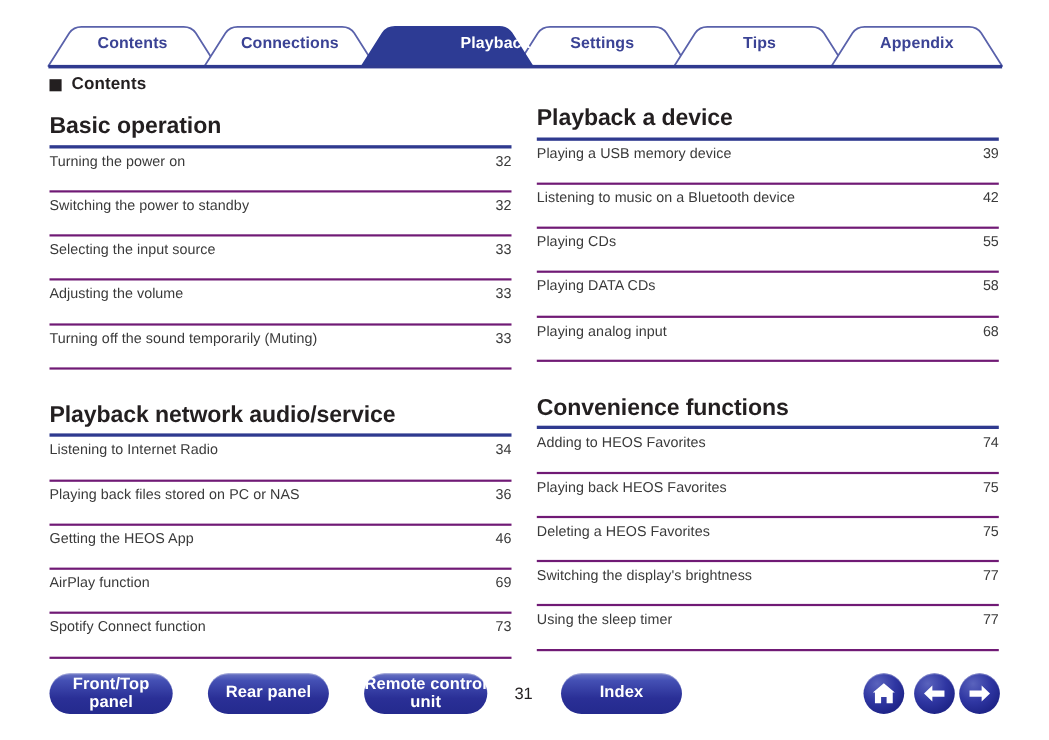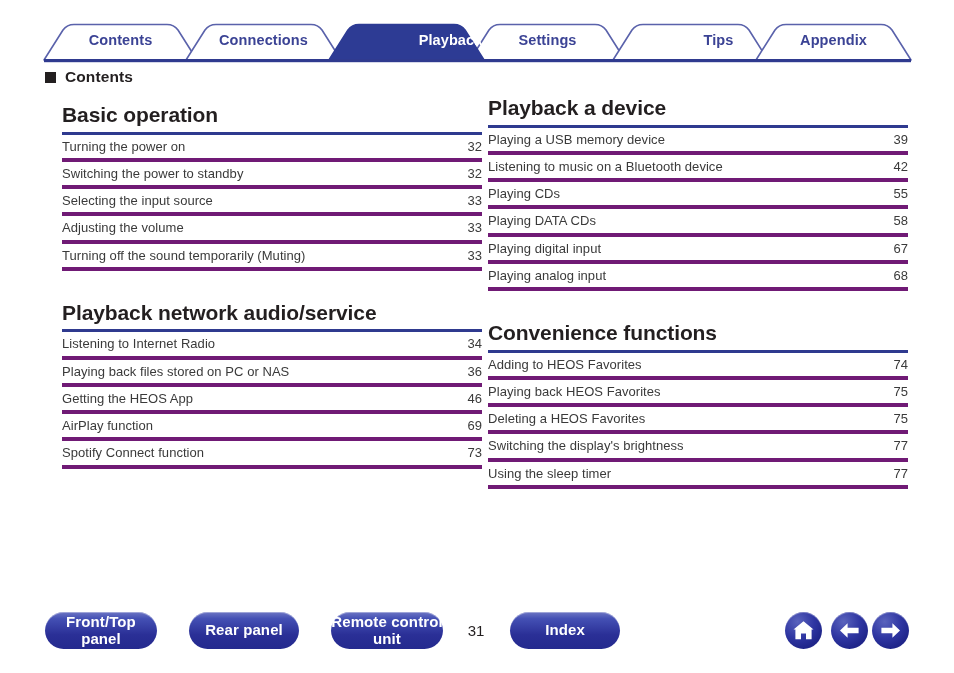--- a/index.html
+++ b/index.html
@@ -70,21 +70,21 @@
     color: #231f20;
     letter-spacing: 0.1px;
   }
 
   
   .col {
     position: absolute;
     top: 103px;
     width: 420px;
   }
-  #col-left  { left: 62px; }
+  #col-left  { left: 45px; }
   #col-right { left: 488px; }
 
   .section { margin-bottom: 26px; }
   .section:last-child { margin-bottom: 0; }
 
   .sec-title {
     font-size: 21px;
     font-weight: bold;
     color: #231f20;
     letter-spacing: -0.1px;
@@ -94,22 +94,22 @@
   .sec-rule {
     height: 3px;
     background: #2f3a8f;
     width: 100%;
   }
 
   .toc-row {
     display: flex;
     align-items: baseline;
     justify-content: space-between;
-    border-bottom: 4px solid #701a75;
-    padding: 4px 0 3px 0;
+    border-bottom: 2px solid #701a75;
+    padding: 4px 0 18px 0;
     cursor: pointer;
   }
   .toc-row .t {
     font-size: 13px;
     color: #3a3a3a;
     line-height: 1.25;
     letter-spacing: 0.05px;
   }
   .toc-row .p {
     font-size: 13px;
@@ -201,21 +201,21 @@
   <div class="tab-hit" style="left:186px; width:155px;"></div>
   <div class="tab-hit" style="left:329px; width:155px;"></div>
   <div class="tab-hit" style="left:470px; width:155px;"></div>
   <div class="tab-hit" style="left:613px; width:155px;"></div>
   <div class="tab-hit" style="left:756px; width:155px;"></div>
 
   <div class="tab-label" style="left:44px;  width:153px;">Contents</div>
   <div class="tab-label" style="left:186px; width:155px;">Connections</div>
   <div class="tab-label active" style="left:329px; width:155px;margin-left:44px;">Playback</div>
   <div class="tab-label" style="left:470px; width:155px;">Settings</div>
-  <div class="tab-label" style="left:613px; width:155px;padding-left:28px;">Tips</div>
+  <div class="tab-label" style="left:613px; width:155px;">Tips</div>
   <div class="tab-label" style="left:756px; width:155px;">Appendix</div>
 </div>
 
 <div id="contents-head">
   <span class="sq"></span>
   <span class="txt">Contents</span>
 </div>
 
 <div class="col" id="col-left">
 
@@ -284,24 +284,20 @@
       <span class="t">Listening to music on a Bluetooth device</span>
       <span class="p">42</span>
     </div>
     <div class="toc-row">
       <span class="t">Playing CDs</span>
       <span class="p">55</span>
     </div>
     <div class="toc-row">
       <span class="t">Playing DATA CDs</span>
       <span class="p">58</span>
-    </div>
-    <div class="toc-row">
-      <span class="t">Playing digital input</span>
-      <span class="p">67</span>
     </div>
     <div class="toc-row">
       <span class="t">Playing analog input</span>
       <span class="p">68</span>
     </div>
   </div>
 
   <div class="section" style="margin-top:30px;">
     <div class="sec-title">Convenience functions</div>
     <div class="sec-rule"></div>

